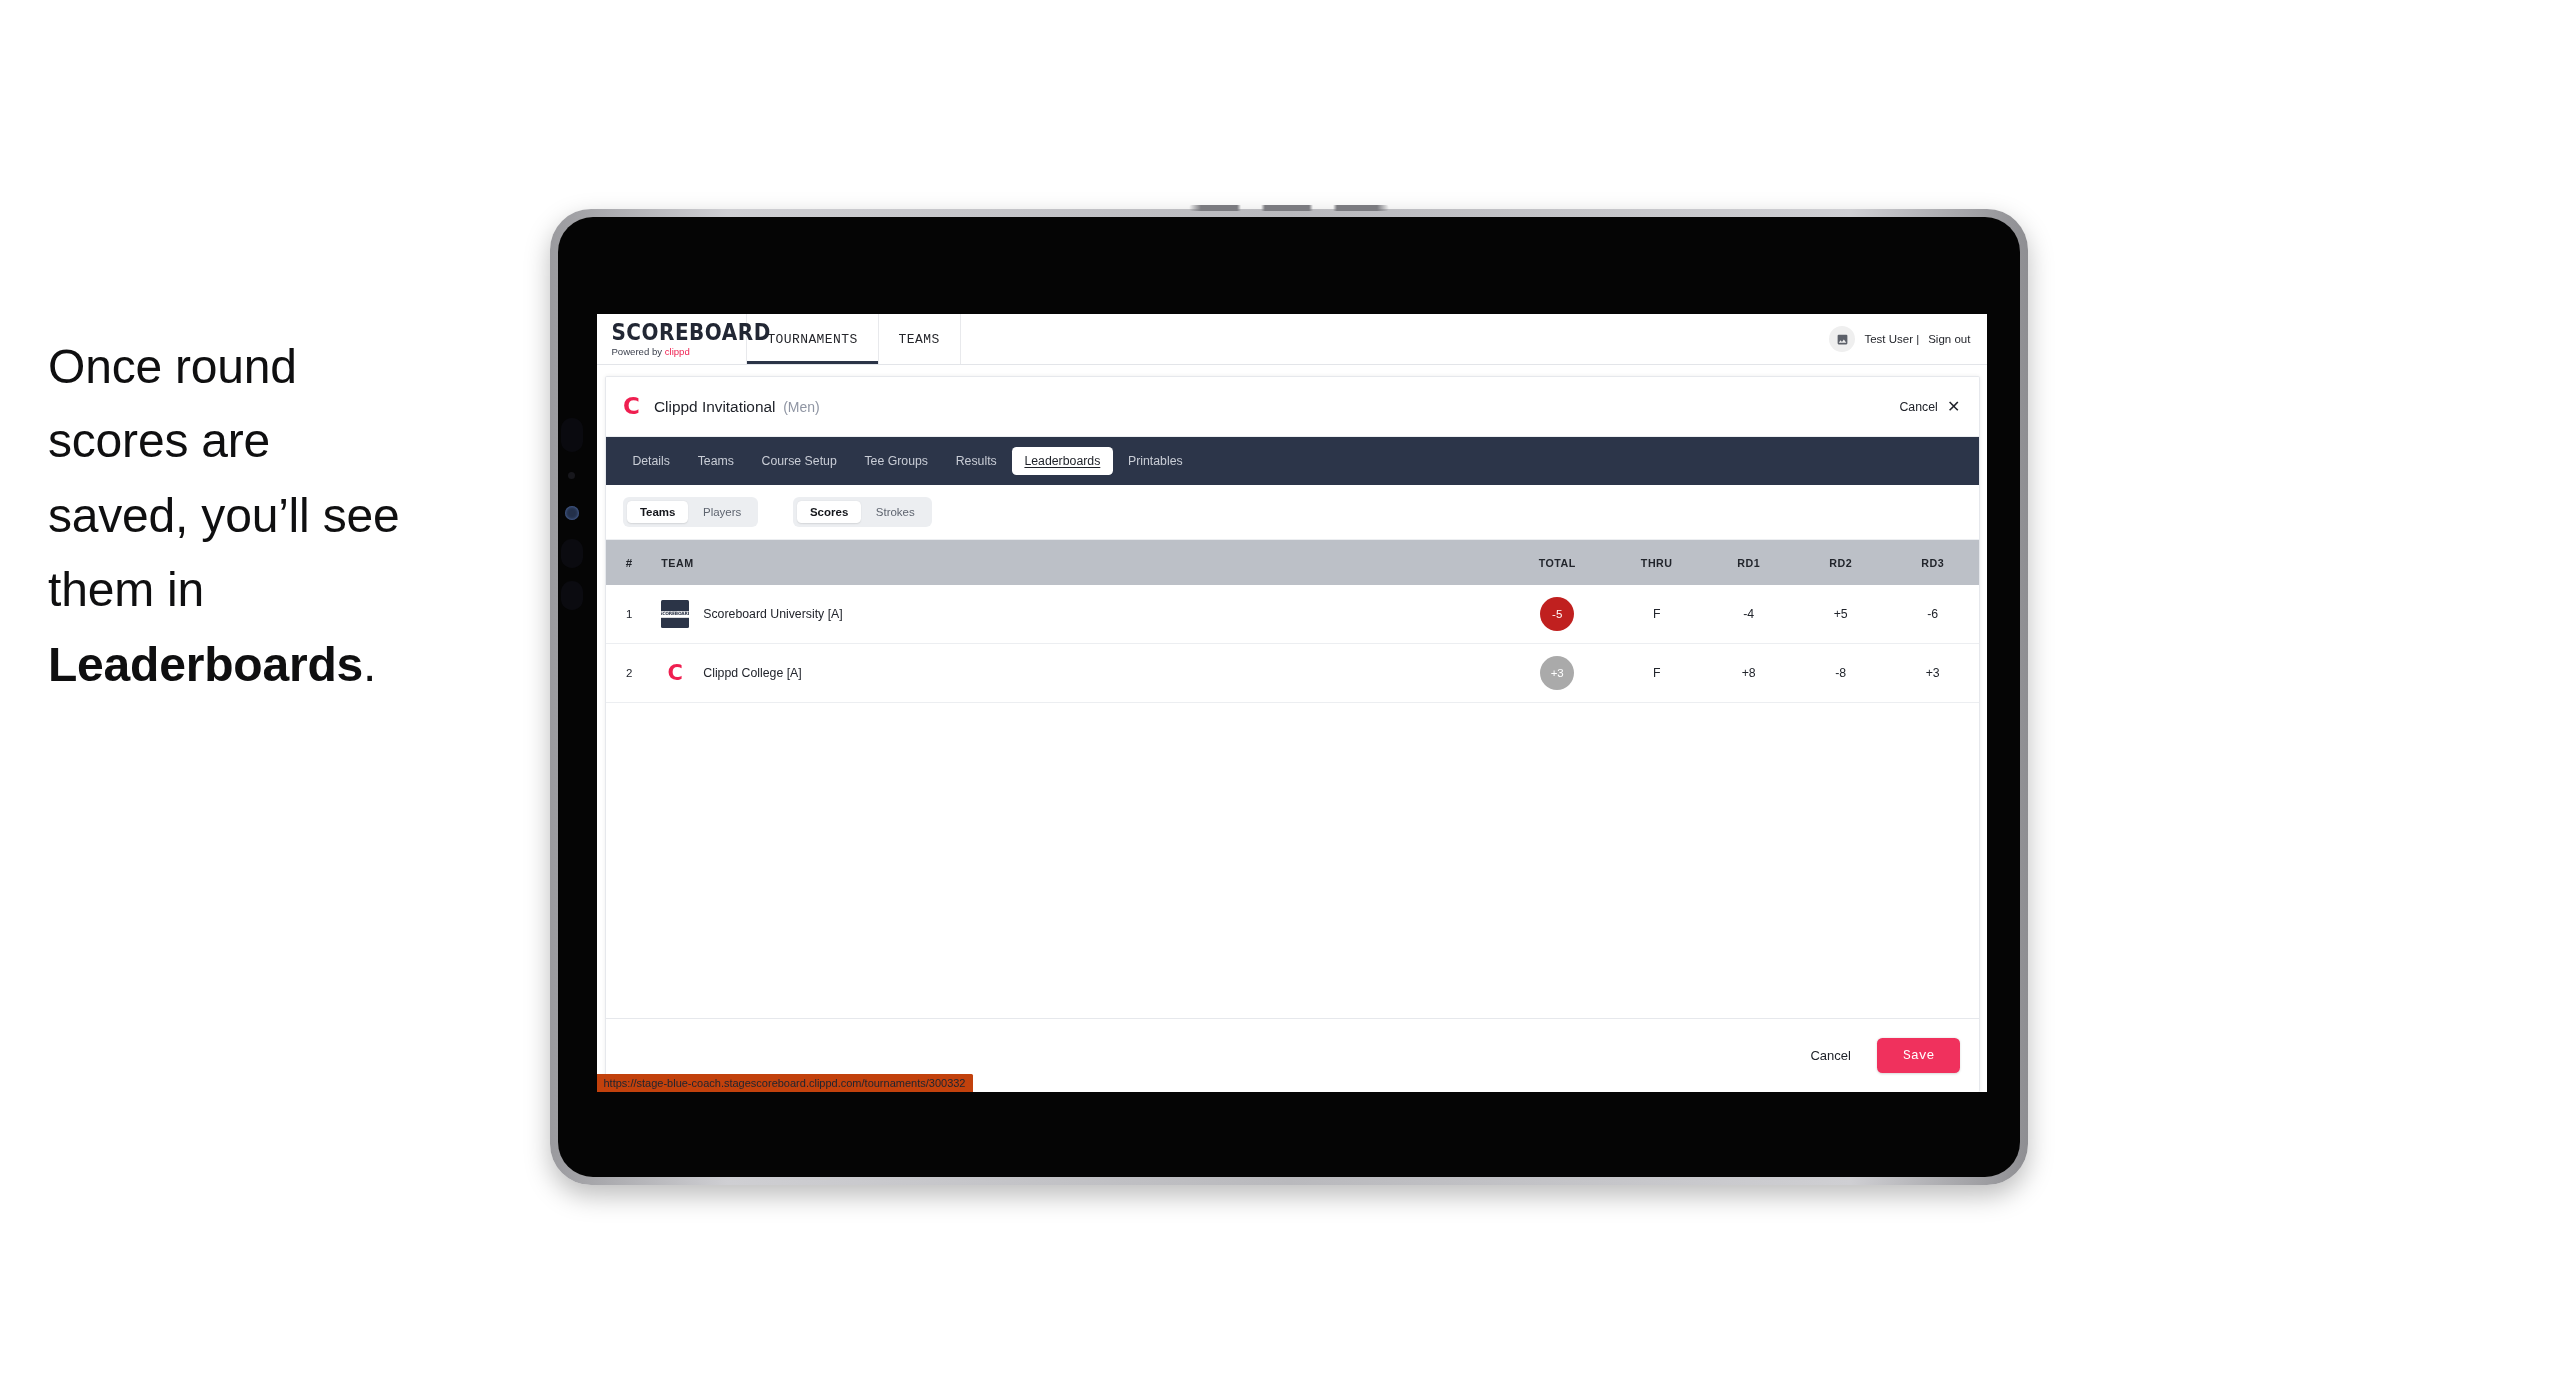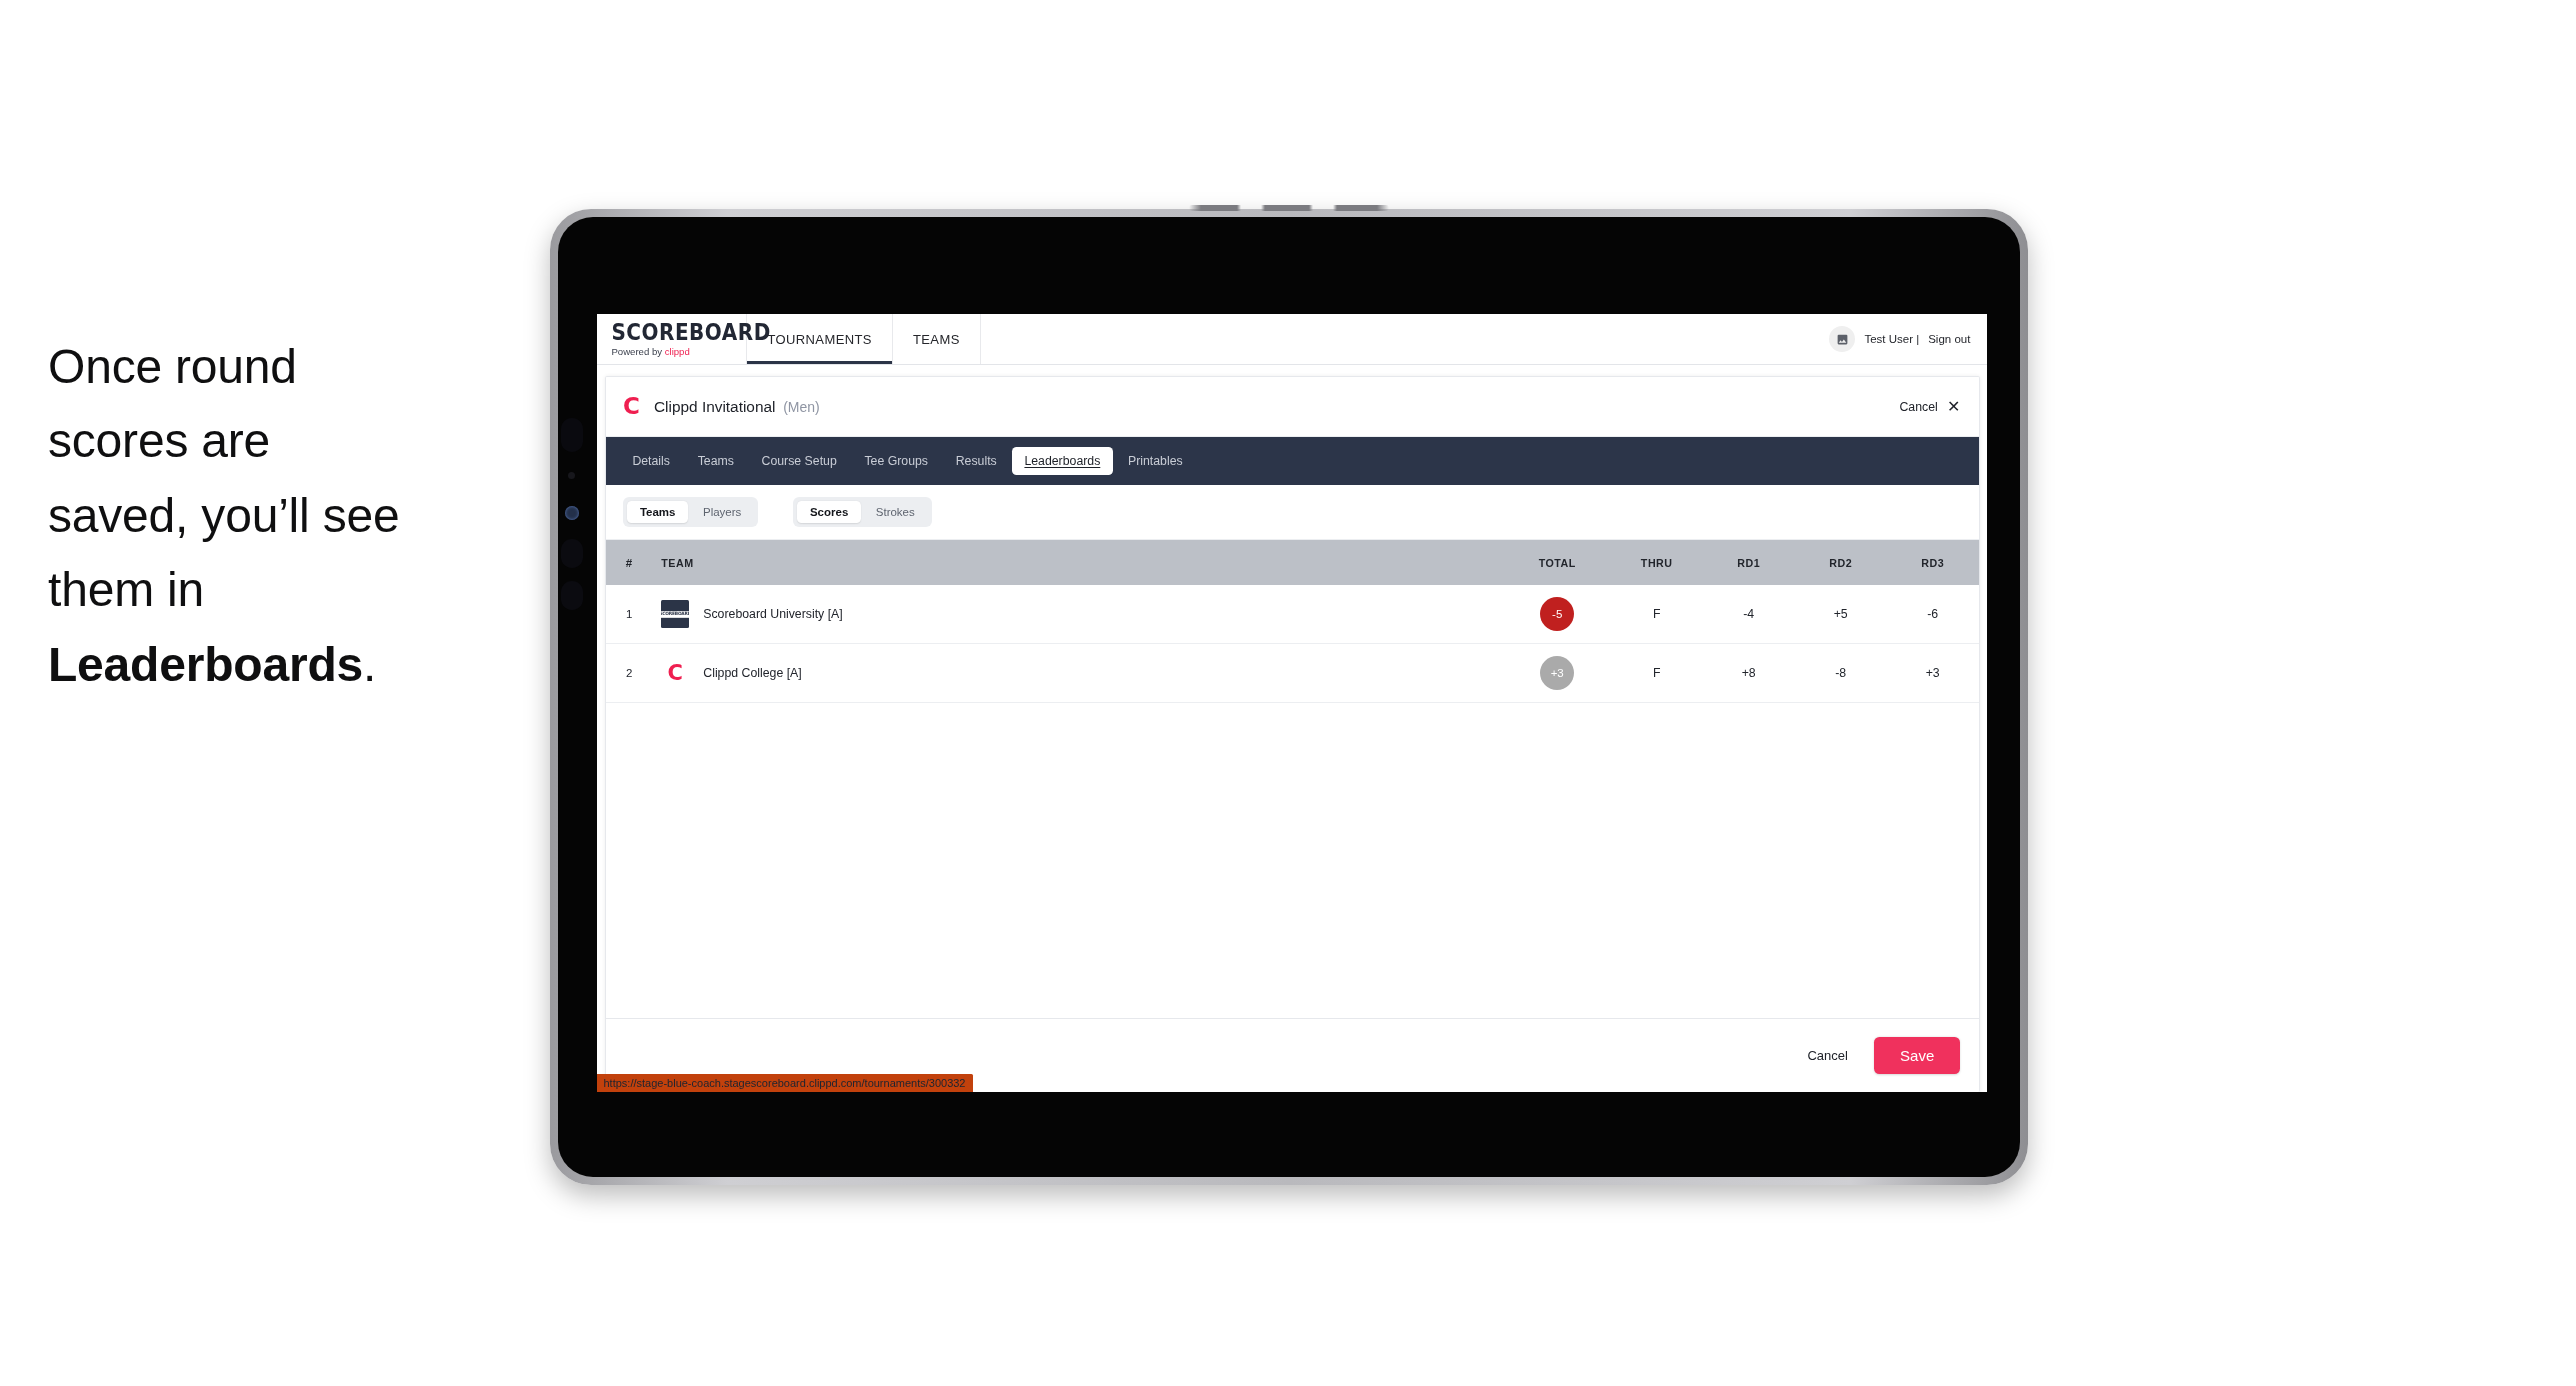--- a/index.html
+++ b/index.html
@@ -108,21 +108,21 @@
   }
   .logo-sub {
     margin-top: 5.4px;
     font-size: 9.6px;
     color: #3a3f4c;
     font-weight: 400;
     line-height: 1;
   }
   .logo-sub .brand { color: #ef1f50; font-weight: 400; }
 
-  .appbar-tabs { display: flex; align-items: stretch; }
+  .appbar-tabs { display: flex; align-items: stretch; font-family: Liberation Mono, monospace; }
   .appbar-tab {
     position: relative;
     display: flex; align-items: center;
     padding: 0 20px;
     font-size: 13px;
     letter-spacing: 0.4px;
     color: #25262b;
     border-right: 0.8px solid #e8e9ec;
     cursor: pointer;
   }
@@ -324,28 +324,28 @@
   }
   .btn-text {
     font-size: 13px;
     color: #20232a;
     padding: 9.2px 17px;
     cursor: pointer;
     background: none; border: none;
     font-family: "Liberation Sans", sans-serif;
   }
   .btn-primary {
-    font-size: 15px;
+    font-size: 13px;
     color: #ffffff;
     background: #f0315d;
     border: none;
     border-radius: 5.4px;
     padding: 10px 26px;
     cursor: pointer;
-    font-family: Liberation Sans, sans-serif;
+    font-family: Liberation Mono, monospace;
     box-shadow: 0 0.8px 2.3px rgba(0,0,0,0.16);
   }
 
   
   .statusbar {
     position: absolute;
     left: 0; bottom: 0;
     background: #c2410c;
     color: #1c2430;
     font-size: 11px;

